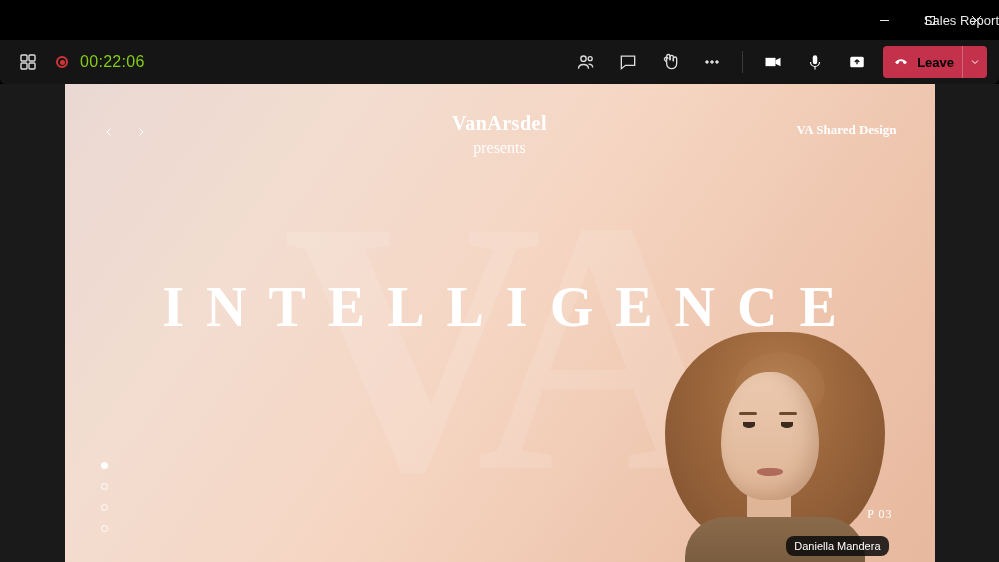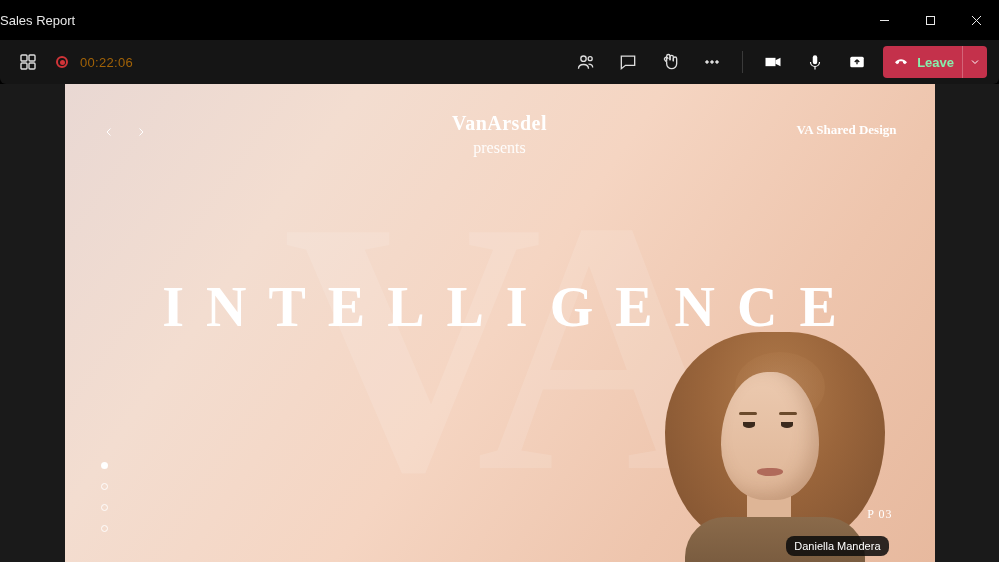--- a/index.html
+++ b/index.html
@@ -4,21 +4,21 @@
 <style>
   * { margin: 0; padding: 0; box-sizing: border-box; }
   html, body { width: 999px; height: 562px; overflow: hidden; background: #000; font-family: "Segoe UI", Arial, sans-serif; }
 
   
   .titlebar {
     height: 40px;
     background: #000;
     display: flex;
     align-items: center;
-    justify-content: flex-start;
+    justify-content: flex-end;
     position: relative;
     color: #fff;
   }
   .titlebar-title { font-size: 13px; color: #e8e8e8; }
   .win-controls {
     position: absolute; right: 0; top: 0; height: 40px;
     display: flex; align-items: center;
   }
   .win-btn {
     width: 46px; height: 40px; display: flex; align-items: center; justify-content: center;
@@ -39,36 +39,36 @@
     border-bottom-right-radius: 6px;
   }
   .meetbar-left { display: flex; align-items: center; gap: 12px; }
   .grid-icon { width: 18px; height: 18px; display: flex; align-items:center; justify-content:center; }
   .rec-dot {
     width: 12px; height: 12px; border-radius: 50%;
     border: 2px solid #d13438; position: relative;
     display:flex; align-items:center; justify-content:center;
   }
   .rec-dot::after { content:""; width:5px; height:5px; border-radius:50%; background:#d13438; }
-  .rec-time { font-size: 13px; color: #a16207; letter-spacing: .3px; }
+  .rec-time { font-size: 16px; color: #84cc16; letter-spacing: .3px; }
 
   .meetbar-spacer { flex: 1; }
 
   .meetbar-right { display: flex; align-items: center; gap: 10px; }
   .ic-btn {
     width: 32px; height: 32px; display:flex; align-items:center; justify-content:center;
     border-radius: 4px; color: #ddd;
   }
   .ic-btn svg { stroke: #ddd; fill: none; }
   .ic-btn.solid svg { fill: #fff; stroke: none; }
   .vdiv { width: 1px; height: 22px; background: #3a3a3a; margin: 0 4px; }
 
   .leave-btn {
     background: #c4314b;
-    color: #86efac;
+    color: #000000;
     height: 32px;
     border-radius: 4px;
     display: flex; align-items: center;
     padding: 0 6px 0 10px;
     gap: 8px;
     font-size: 13px;
     font-weight: 600;
   }
   .leave-btn .hang svg { fill:#fff; }
   .leave-btn .chev { padding-left:6px; border-left: 1px solid rgba(255,255,255,.25); height: 100%; display:flex; align-items:center; }

